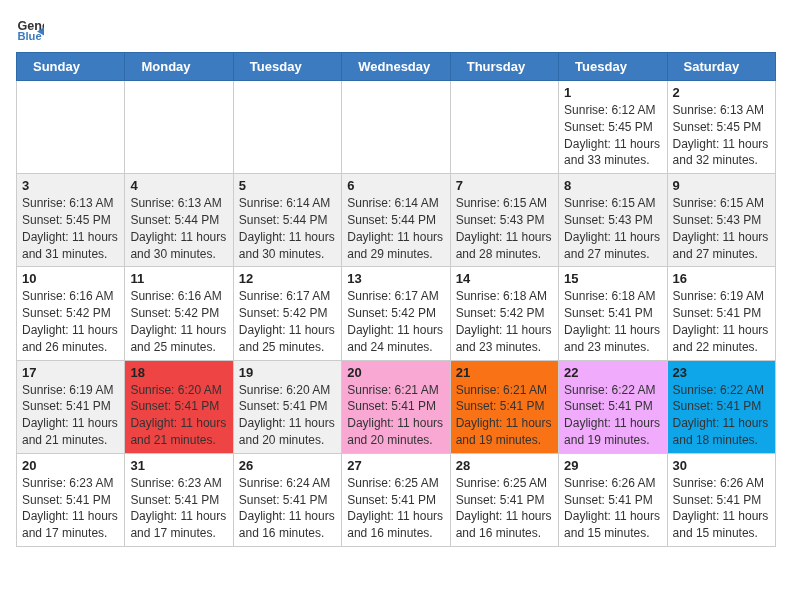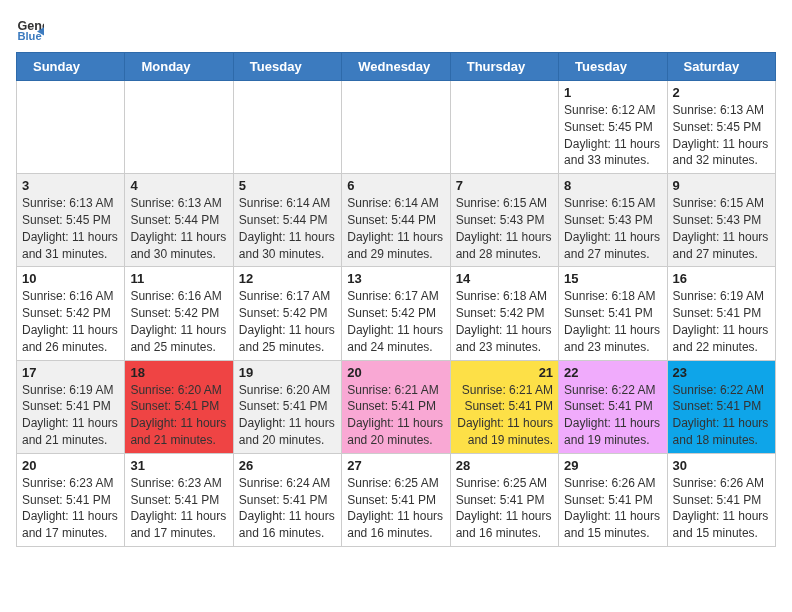--- a/index.html
+++ b/index.html
@@ -239,21 +239,21 @@
           <div class="cell-content" style="white-space: pre-line;">Sunrise: 6:20 AM
 Sunset: 5:41 PM
 Daylight: 11 hours and 20 minutes.</div>
         </td>
         <td style="background: #f9a8d4;">
           <span class="day-num">20</span>
           <div class="cell-content" style="white-space: pre-line;">Sunrise: 6:21 AM
 Sunset: 5:41 PM
 Daylight: 11 hours and 20 minutes.</div>
         </td>
-        <td style="background: #fde047; text-align: right;">
+        <td style="background: #f97316;">
           <span class="day-num">21</span>
           <div class="cell-content" style="white-space: pre-line;">Sunrise: 6:21 AM
 Sunset: 5:41 PM
 Daylight: 11 hours and 19 minutes.</div>
         </td>
         <td style="background: #f0abfc;">
           <span class="day-num">22</span>
           <div class="cell-content" style="white-space: pre-line;">Sunrise: 6:22 AM
 Sunset: 5:41 PM
 Daylight: 11 hours and 19 minutes.</div>

